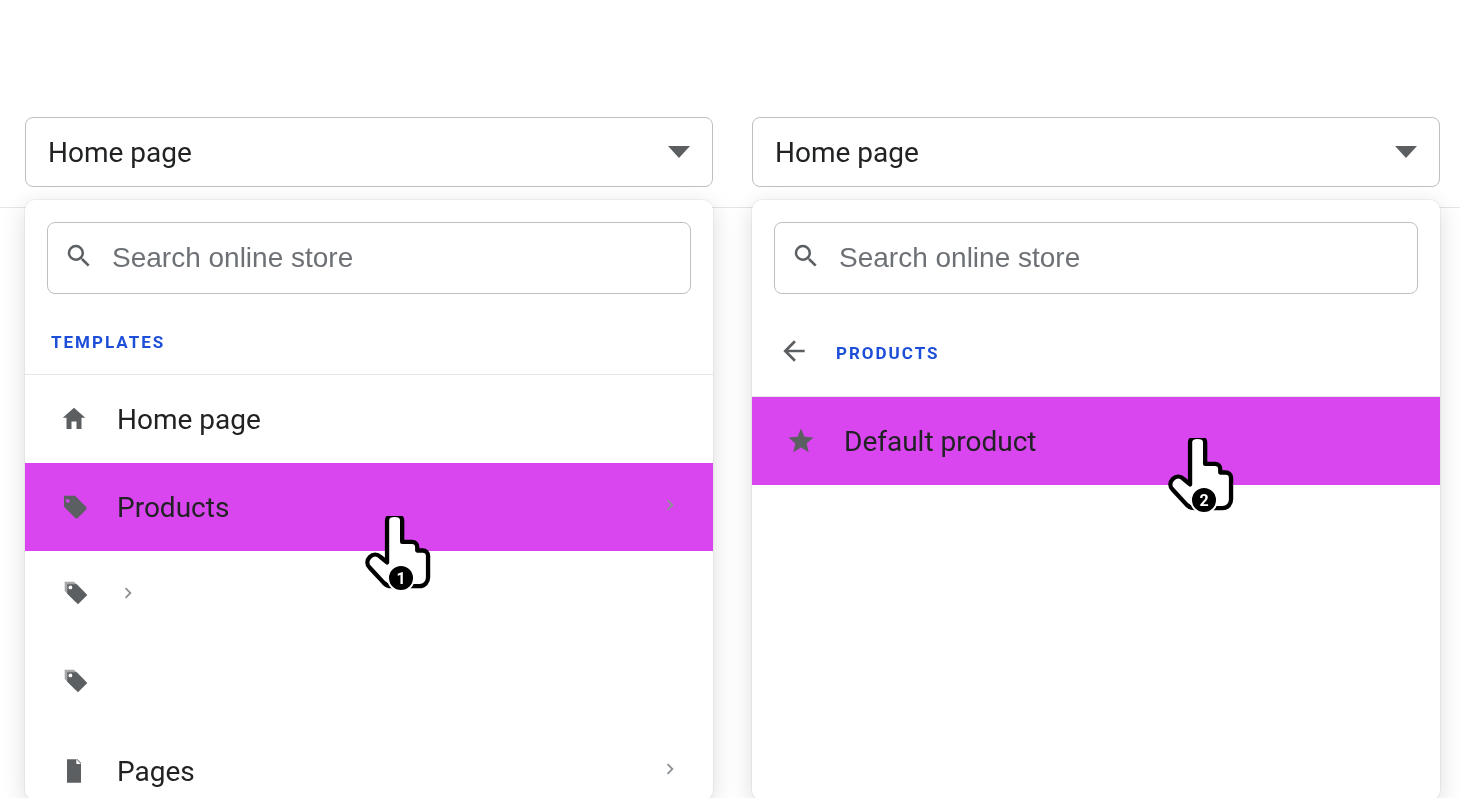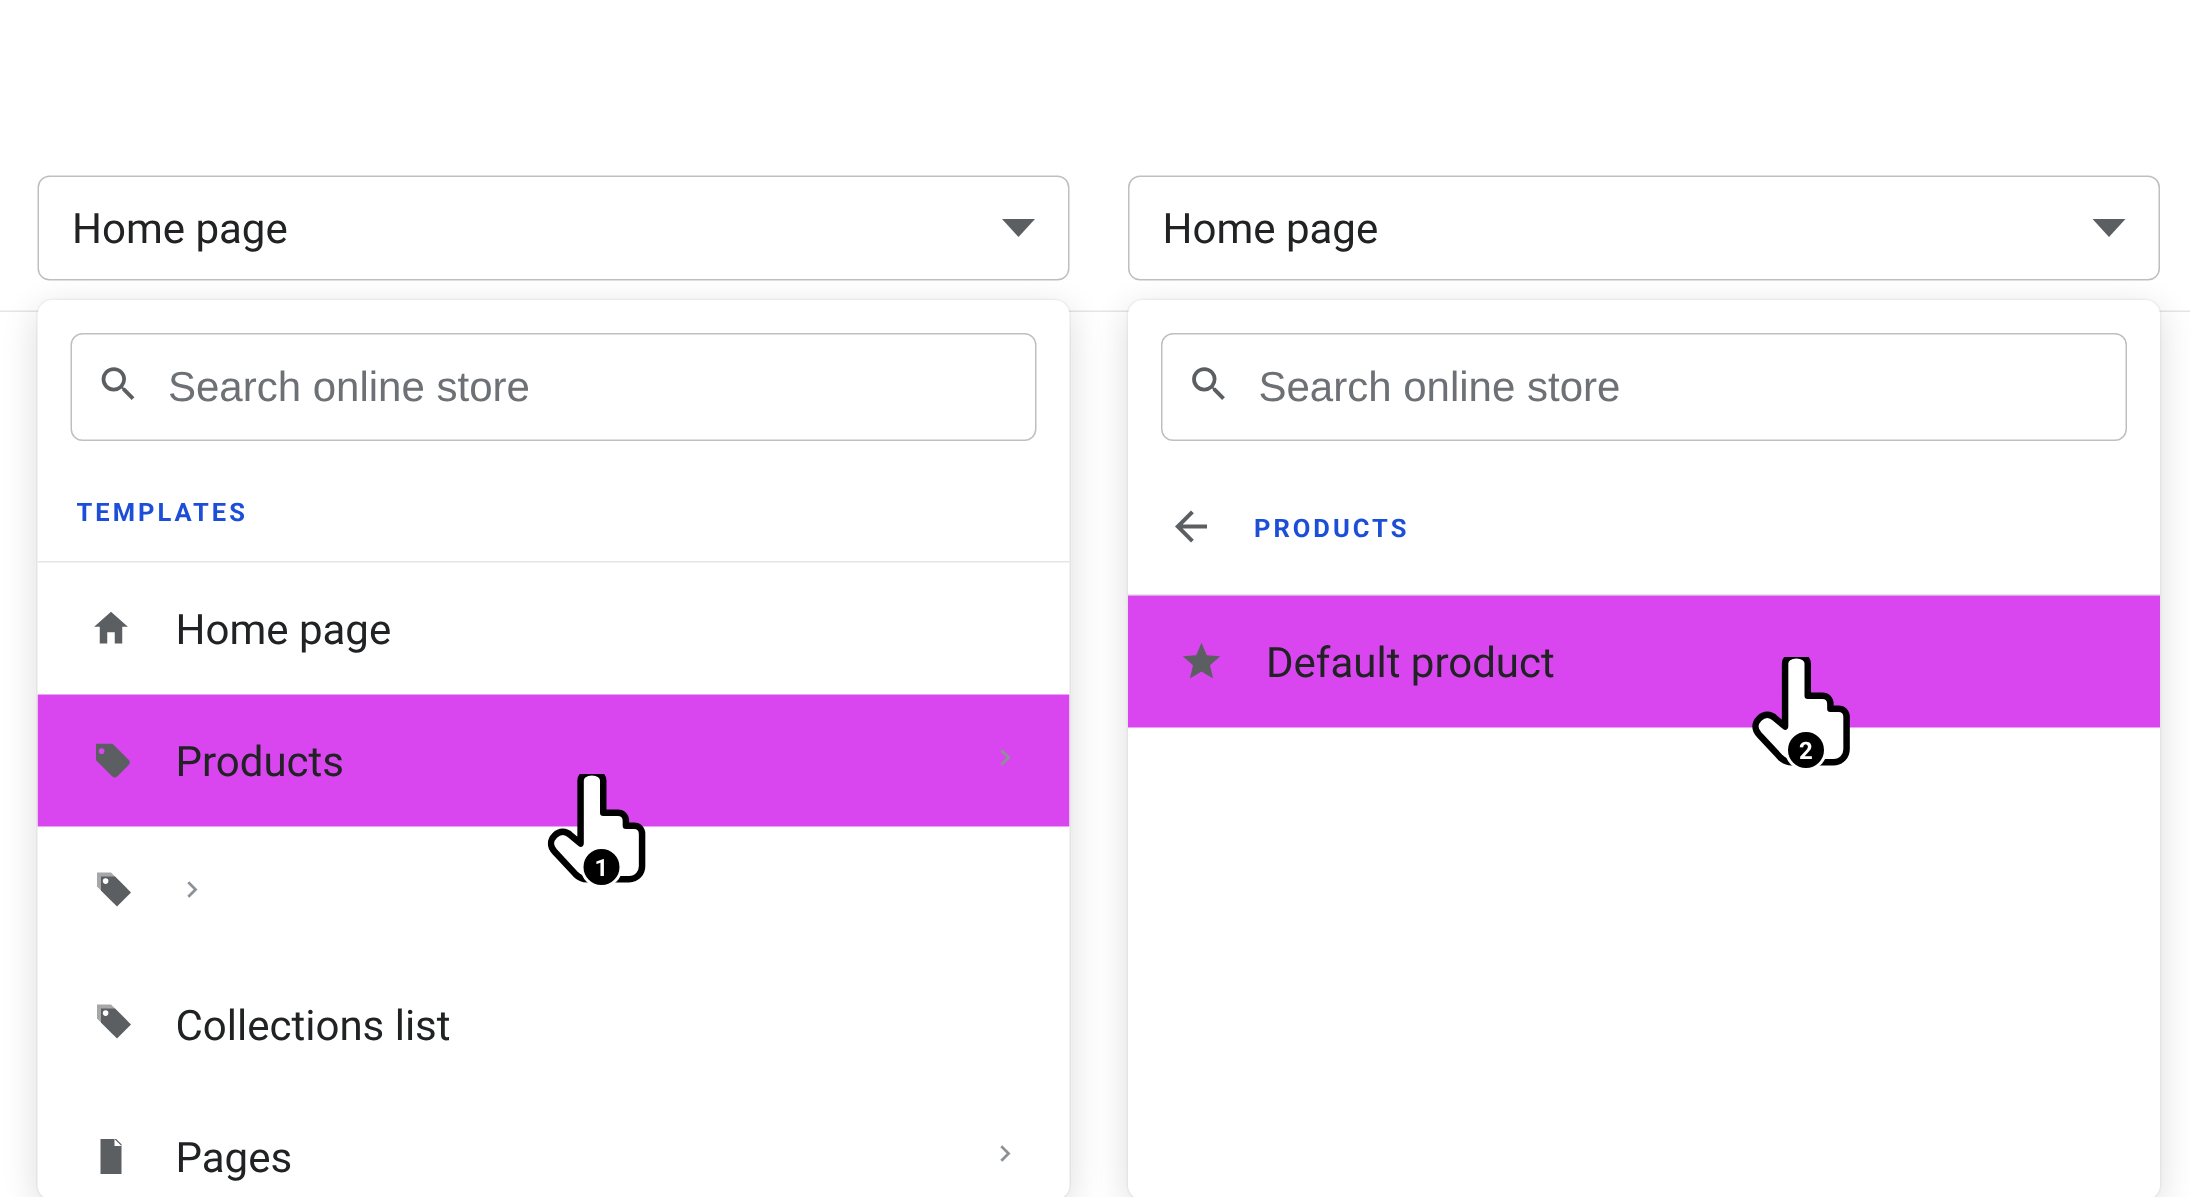--- a/index.html
+++ b/index.html
@@ -206,21 +206,20 @@
         </div>
 
         <div class="row">
           <span class="icon-slot">
             <svg width="32" height="32" viewBox="0 0 24 24">
               <path class="ico" d="M20 10l-8-8H5v7l8 8 7-7z" opacity="0.55"></path>
               <path class="ico" d="M22 12l-8-8H7v7l8 8 7-7z"></path>
               <circle cx="9.3" cy="6.3" r="1.4" fill="#fff"></circle>
             </svg>
           </span>
-          <span class="label">Collections list</span>
         </div>
 
         <div class="row">
           <span class="icon-slot">
             <svg width="28" height="28" viewBox="0 0 24 24">
                 <path class="ico" d="M6 2h9l3 3v17H6zM14 2v4h4"></path>
               </svg>
           </span>
           <span class="label">Pages</span>
           <span>

